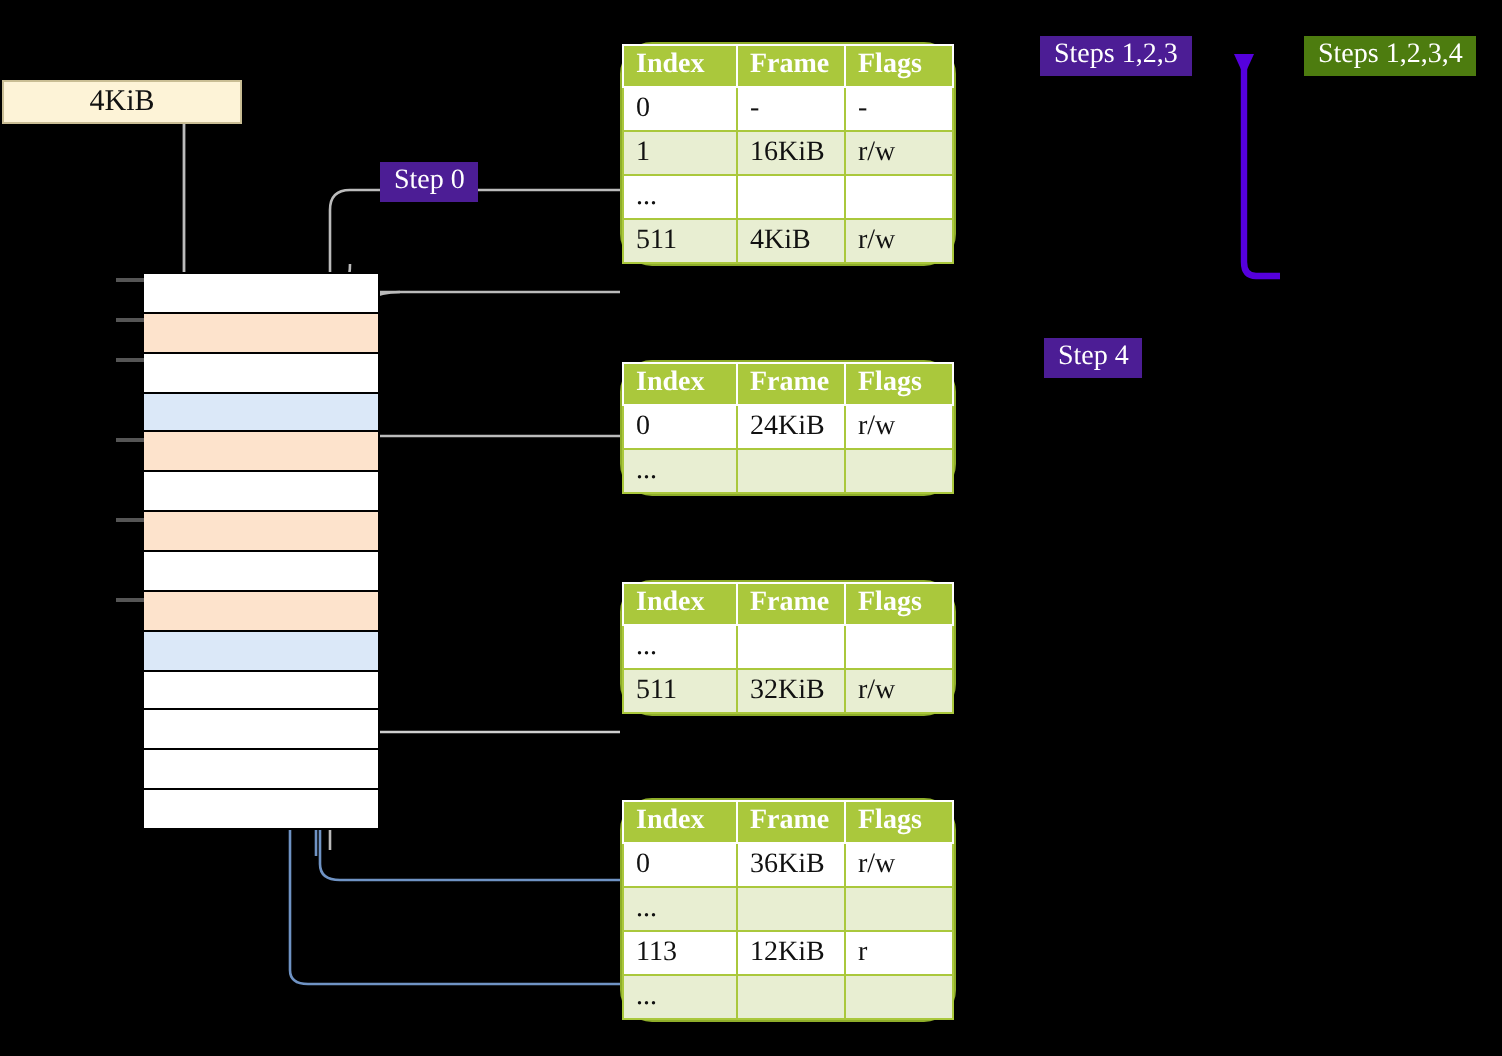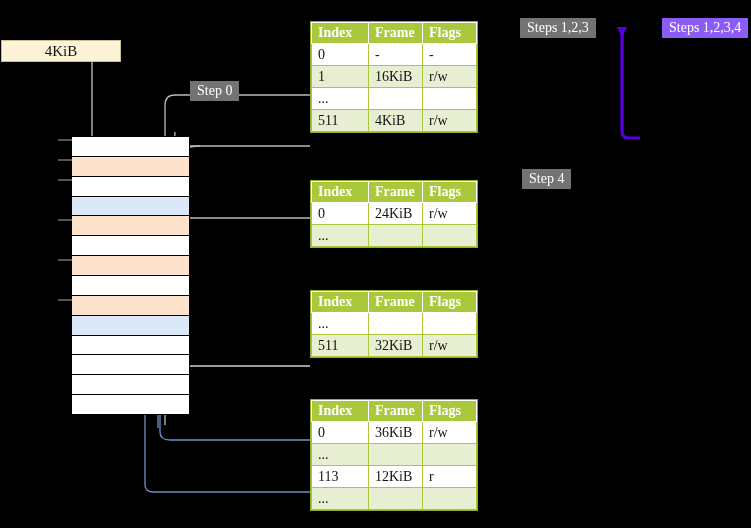--- a/index.html
+++ b/index.html
@@ -49,22 +49,22 @@
     position: absolute;
     box-sizing: border-box;
     color: #ffffff;
     font-size: 14px;
     line-height: 19px;
     height: 20px;
     padding: 0 7px;
     white-space: nowrap;
     text-align: center;
   }
-  .badge.red   { background: #737373; }
-  .badge.violet{ background: #8b5cf6; margin-left: 10px; }
+  .badge.red   { background: #4c1d95; }
+  .badge.violet{ background: #4d7c0f; }
 
   
   #memcol {
     position: absolute;
     left: 71px;
     top: 136px;
     width: 119px;
     height: 279px;
     box-sizing: border-box;
     border: 1px solid #000000;
@@ -91,20 +91,21 @@
     border-top: 2px solid #555555;
   }
 
   
   .ptable {
     position: absolute;
     border-collapse: collapse;
     background: #eab308;
     font-size: 14px;
     box-shadow: 0 0 0 1px #8fae2a;
+    border-radius: 15px;
   }
   .ptable th {
     background: #aac83c;
     color: #ffffff;
     font-weight: bold;
     text-align: left;
     padding: 2px 6px;
     border: 1px solid #ffffff;
     font-size: 14px;
     height: 20px;

